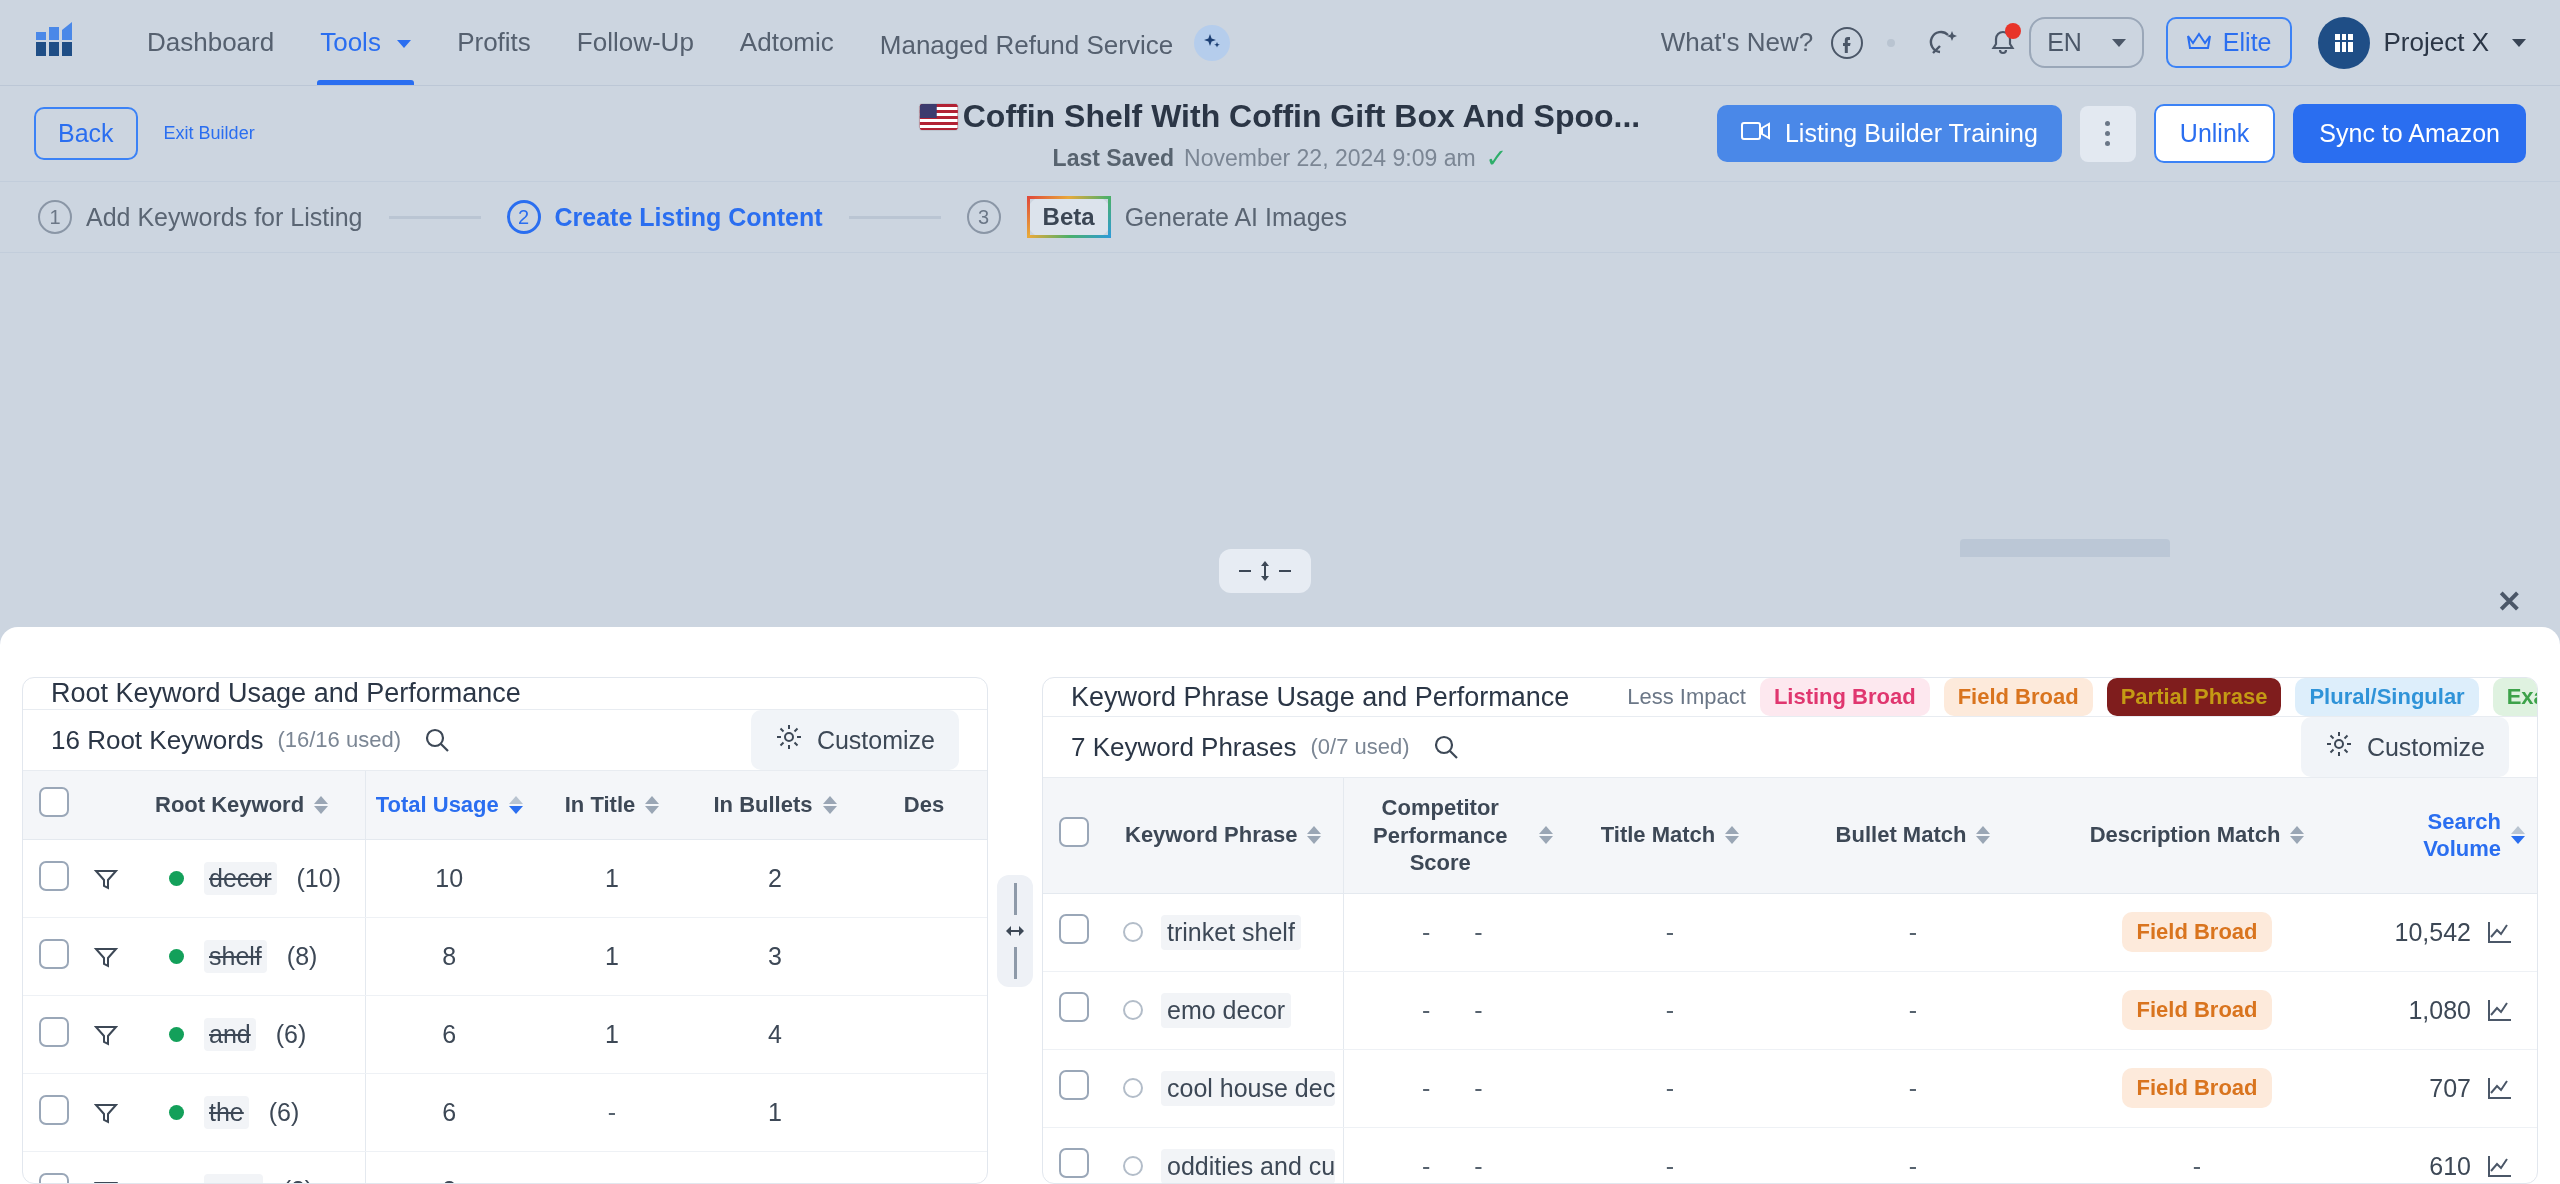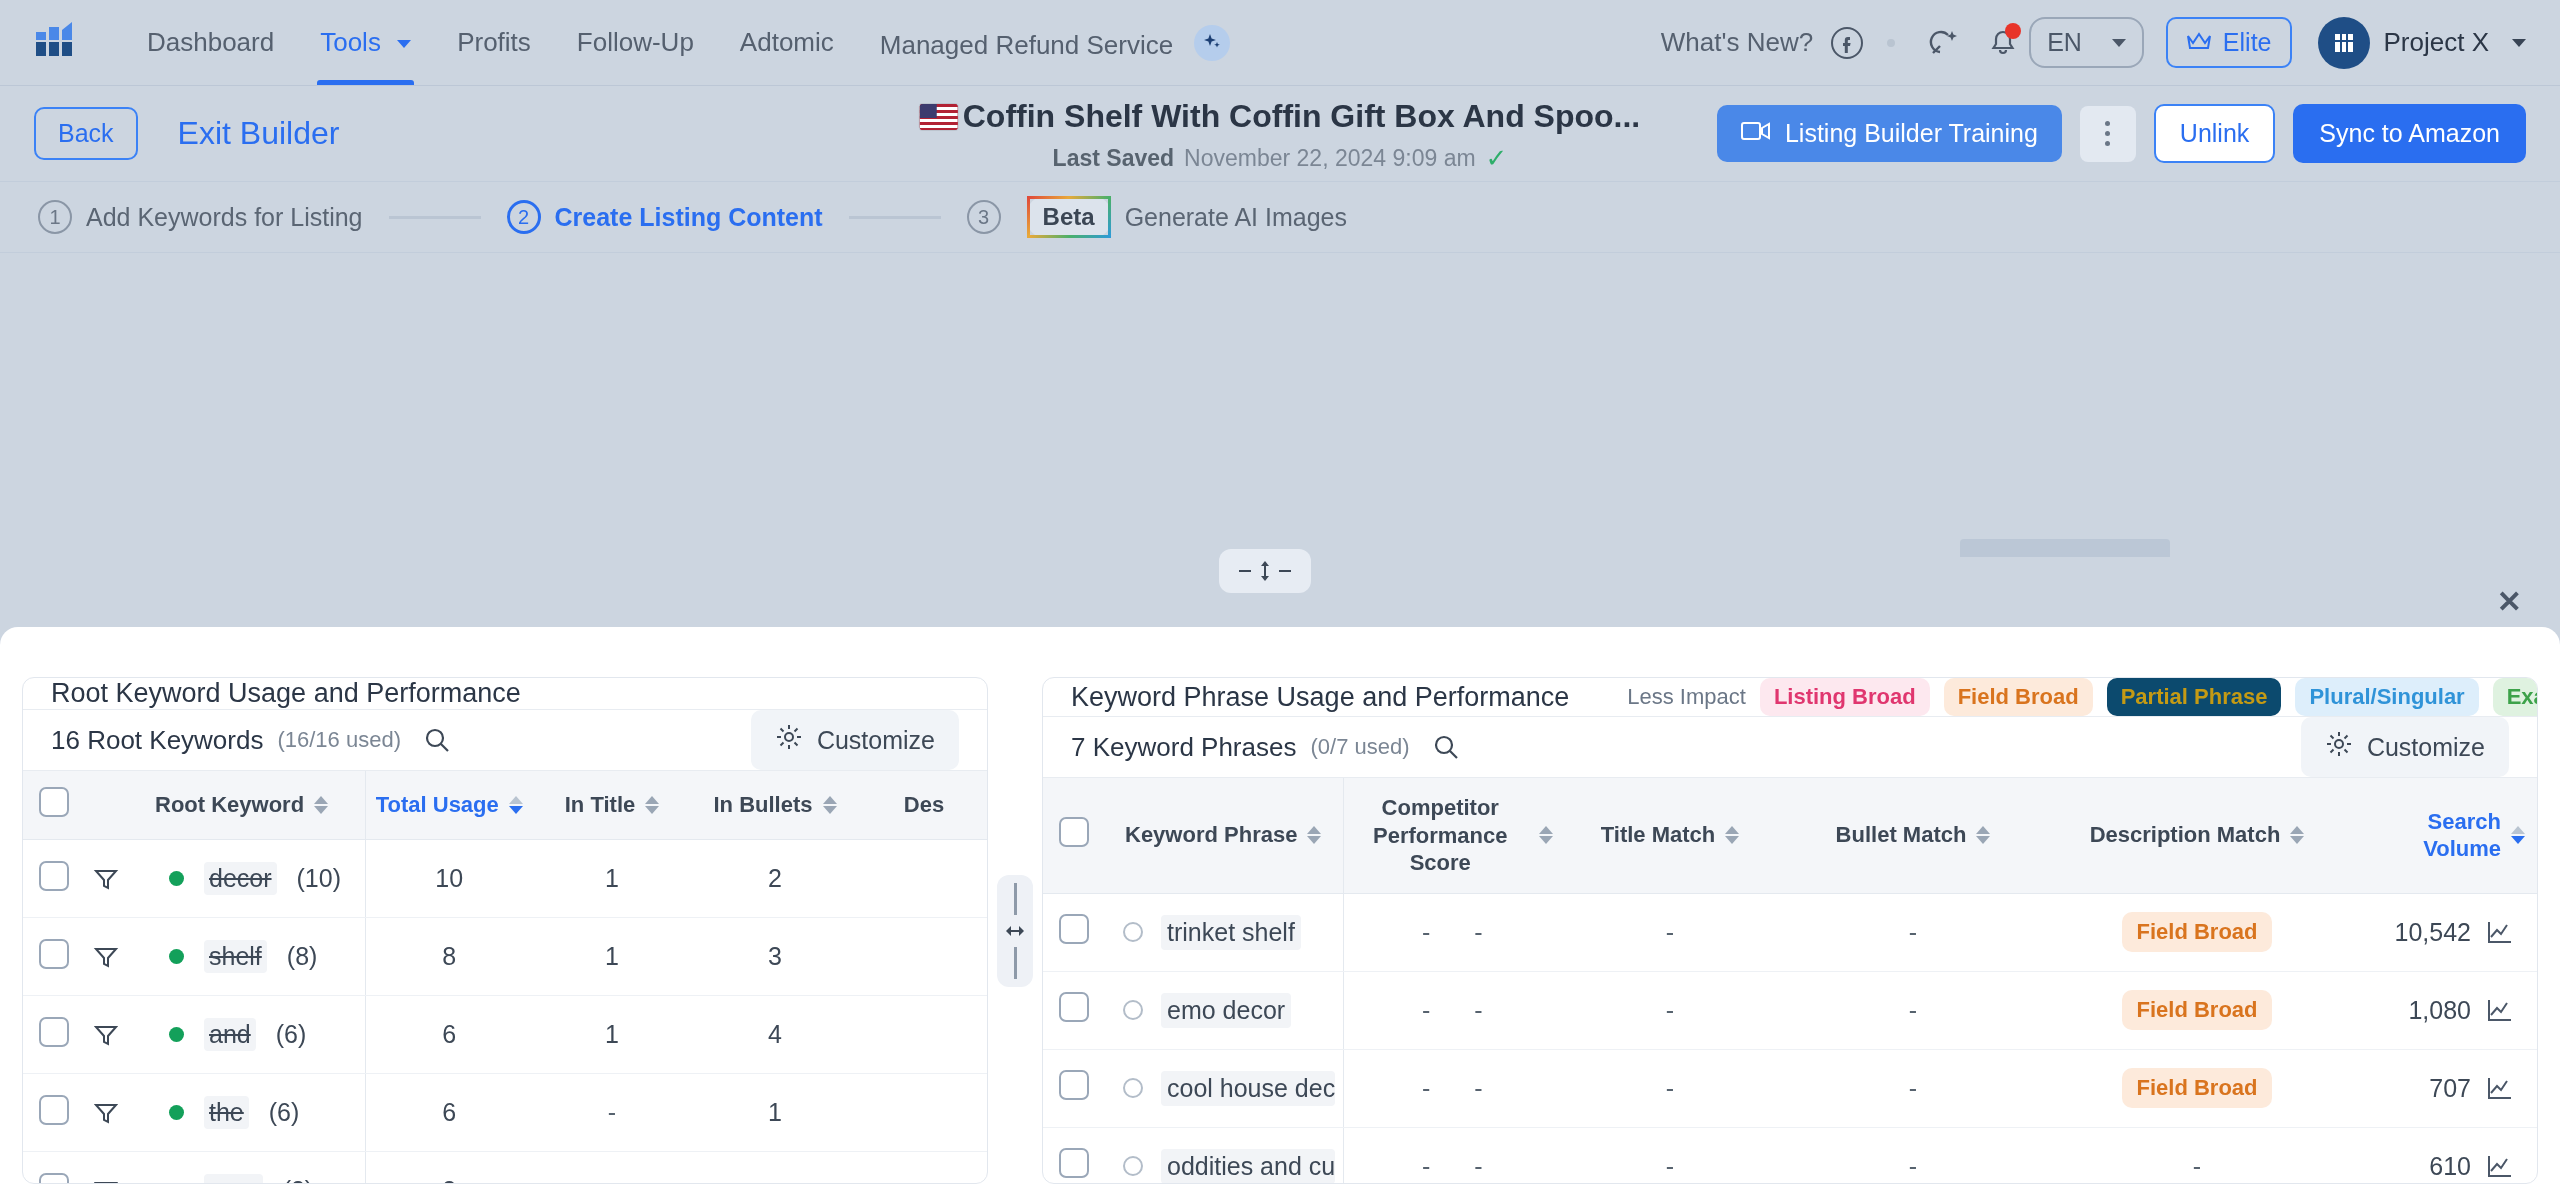--- a/index.html
+++ b/index.html
@@ -86,21 +86,21 @@
   .subheader {
     height: 96px; display: flex; align-items: center;
     padding: 0 34px; position: relative;
     border-top: 1px solid #bcc7d6;
   }
   .btn-outline-blue {
     border: 2px solid #3b82f6; border-radius: 10px;
     padding: 10px 22px; color: #2a6ef0; font-size: 25px;
     background: transparent; cursor: pointer; font-family: inherit;
   }
-  .link-blue { color: #2a6ef0; font-size: 32px; margin-left: 40px; cursor: pointer; }
+  .link-blue { color: #2a6ef0; font-size: 18px; margin-left: 26px; cursor: pointer; }
   .title-block {
     position: absolute; left: 50%; transform: translateX(-50%);
     text-align: center; top: 12px;
   }
   .title-row { display: flex; align-items: center; justify-content: center; gap: 5px; }
   .flag {
     width: 38px; height: 26px; border-radius: 3px; overflow: hidden;
     position: relative; background: #b22234; flex: 0 0 auto;
     box-shadow: 0 0 0 1px rgba(0,0,0,.08);
   }
@@ -668,21 +668,21 @@
         </div>
       </div>
 
       <div class="panel panel-right">
         <div class="panel-title-bar">
           <span class="panel-title">Keyword Phrase Usage and Performance</span>
           <div class="impact-legend">
             <span class="impact-edge">Less Impact</span>
             <span class="legend-chip" style="background:#fde8ef;color:#e0366f">Listing Broad</span>
             <span class="legend-chip" style="background:#fdeadb;color:#d9741e">Field Broad</span>
-            <span class="legend-chip" style="background:#0c4a6e;color:#c49a14">Partial Phrase</span>
+            <span class="legend-chip" style="background:#7f1d1d;color:#c49a14">Partial Phrase</span>
             <span class="legend-chip" style="background:#ddeefb;color:#2f93d8">Plural/Singular</span>
             <span class="legend-chip" style="background:#dff2e0;color:#3da24a">Exact Phrase</span>
 
           </div>
         </div>
 
         <div class="panel-meta">
           <span class="meta-count">7 Keyword Phrases</span>
           <span class="meta-used">(0/7 used)</span>
           <span class="search-ico">

